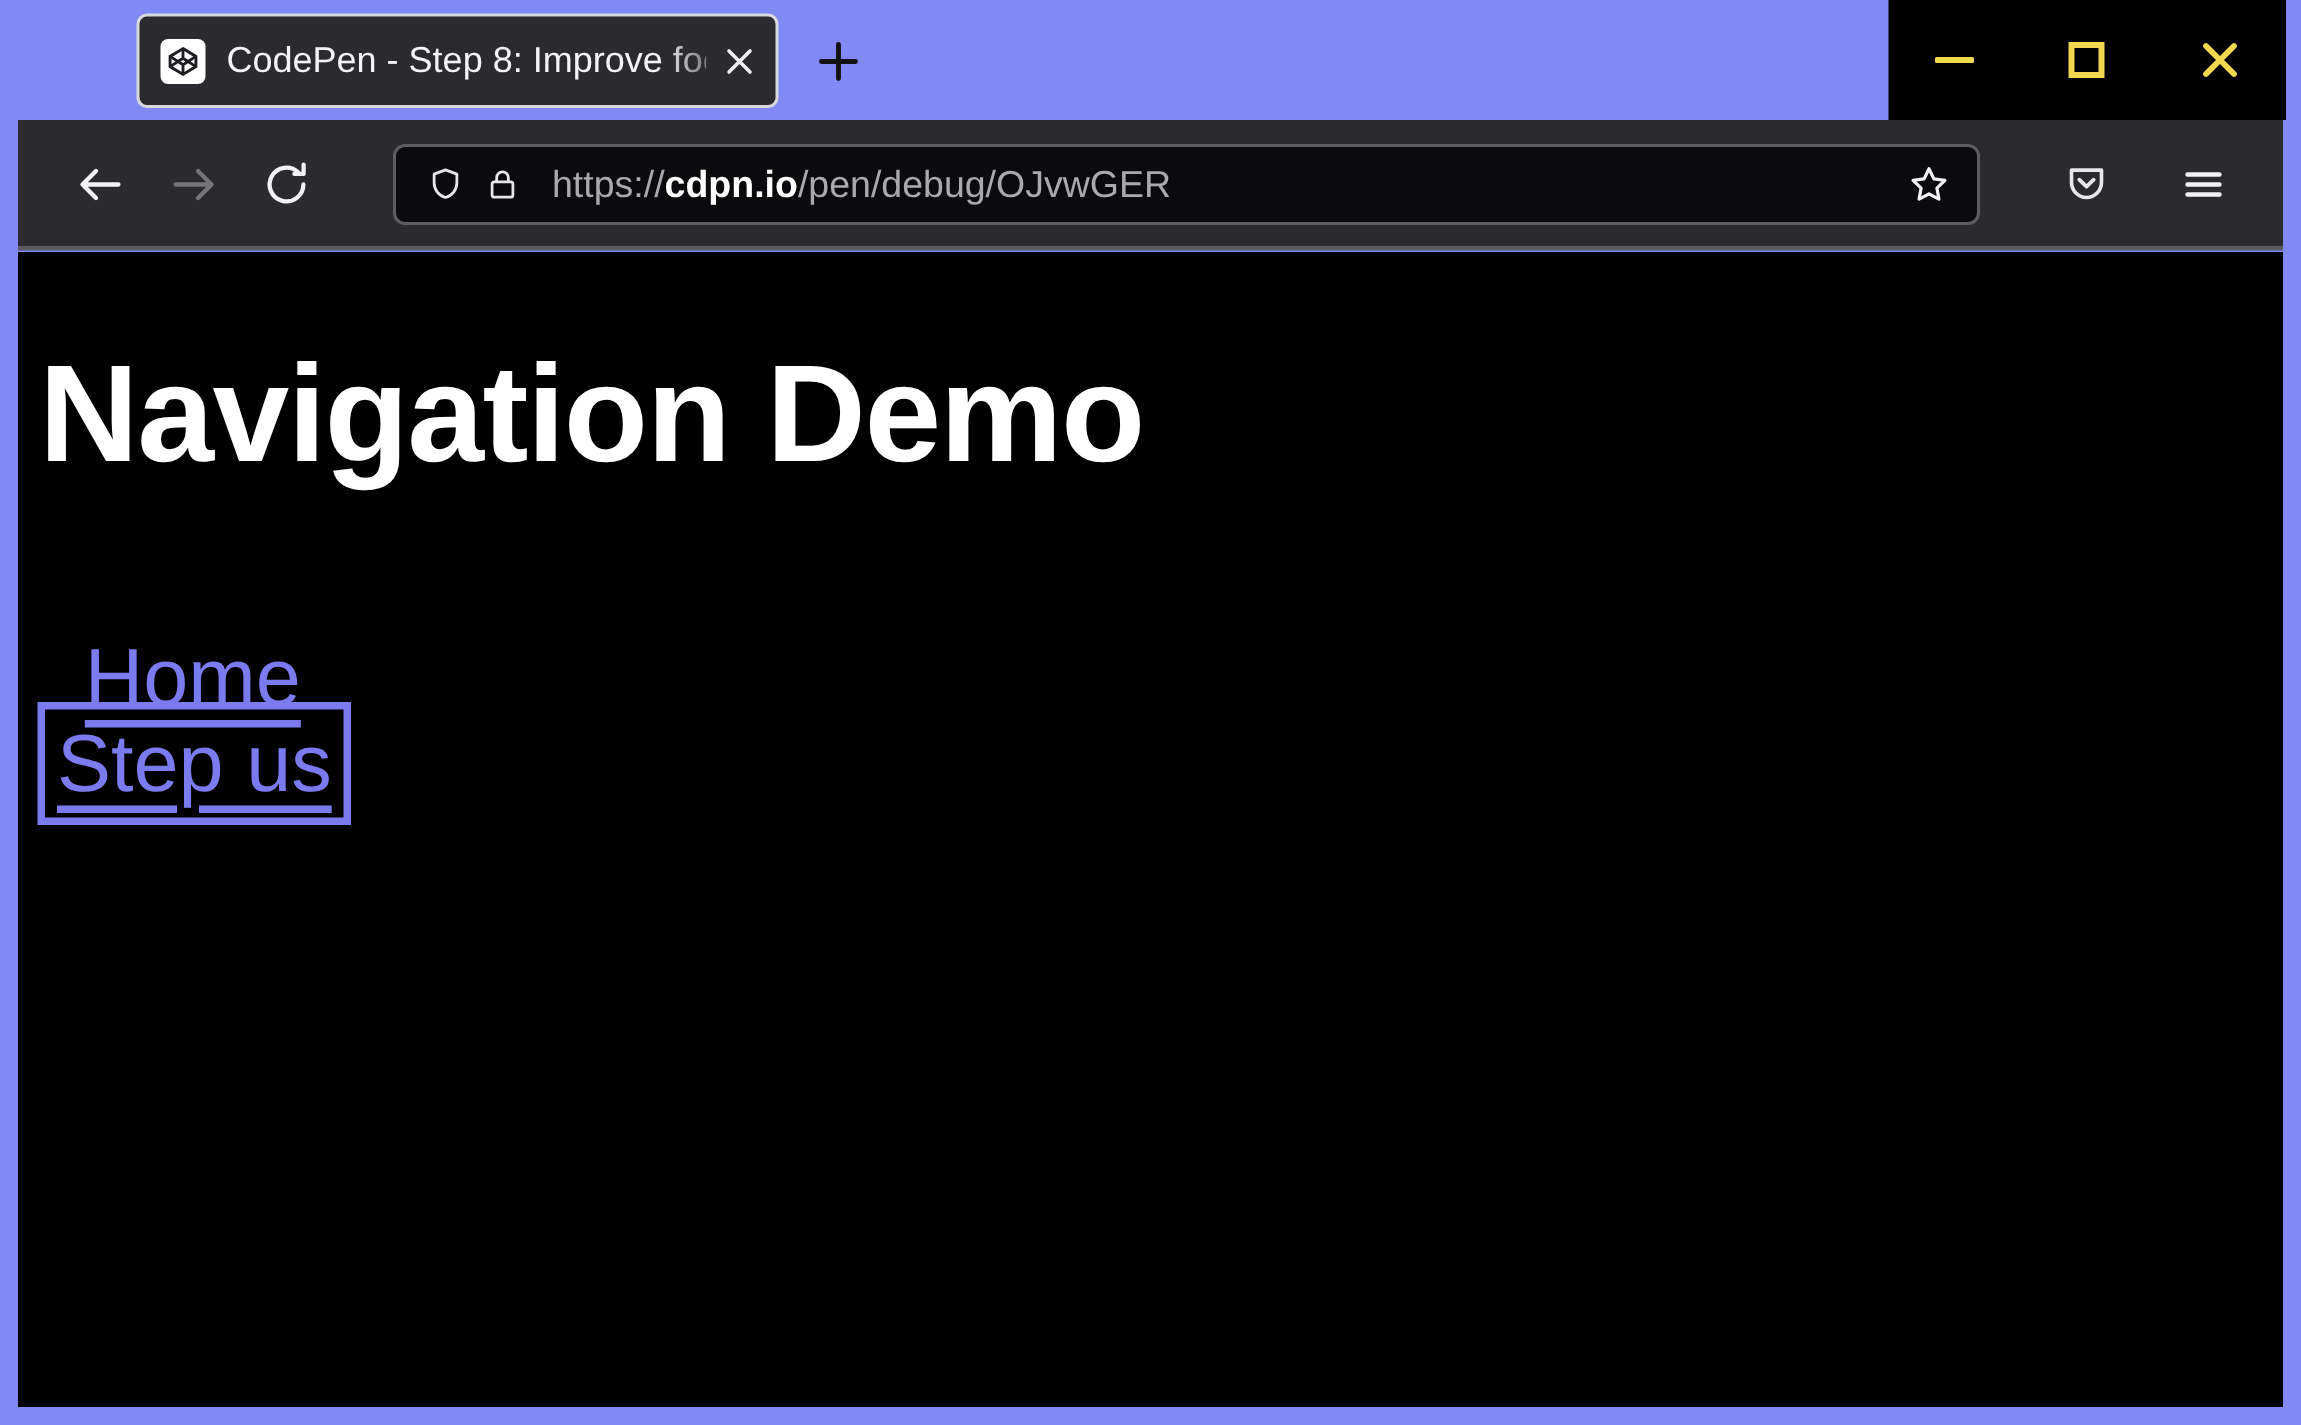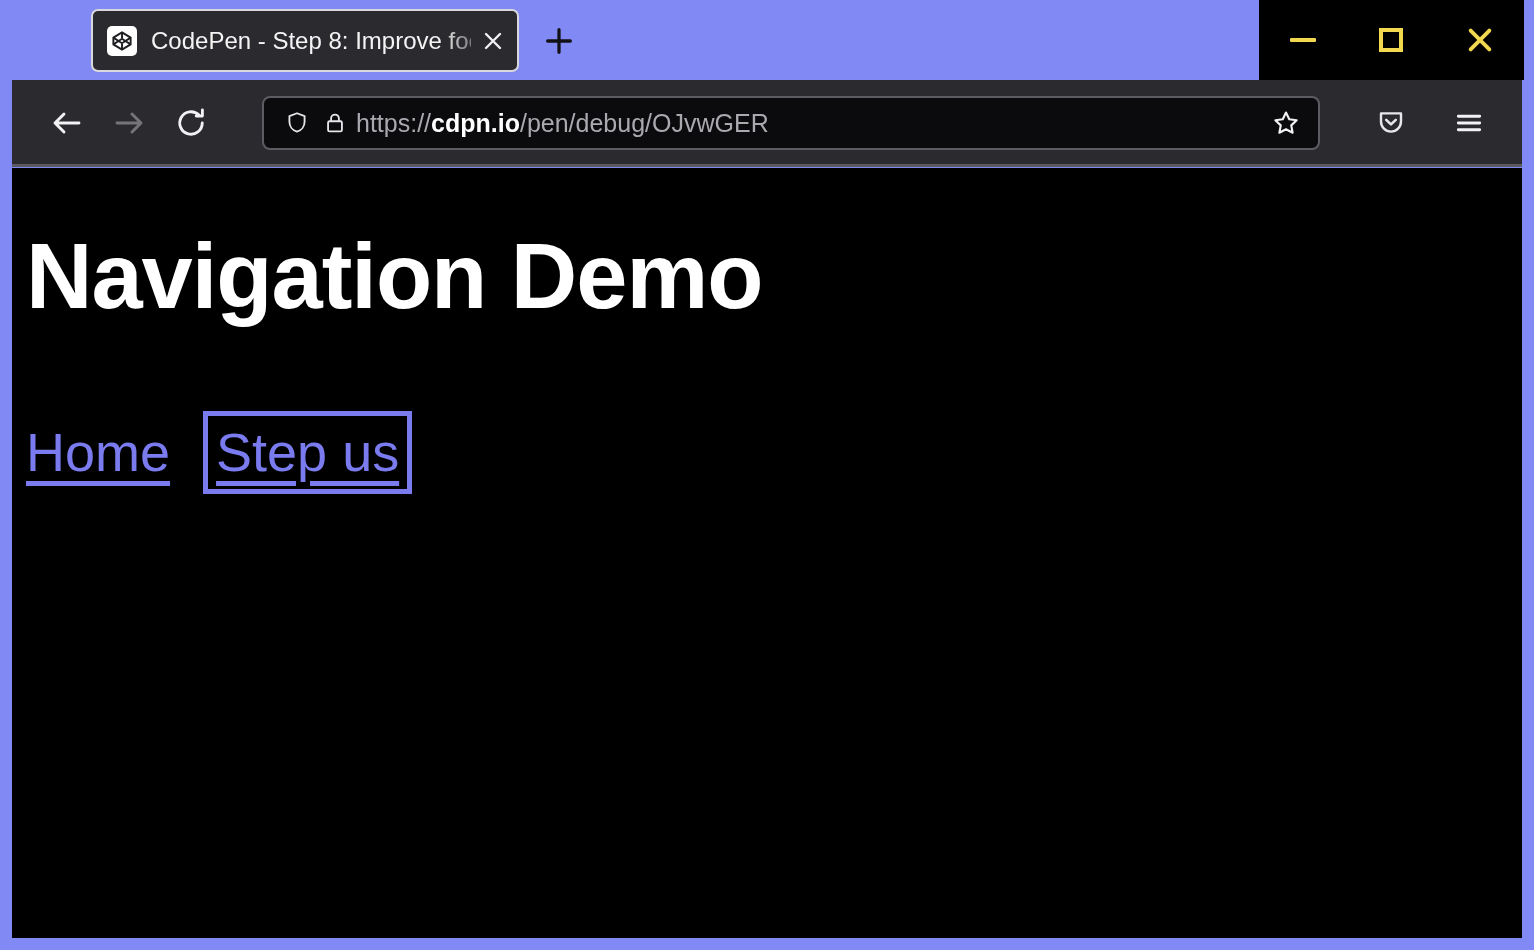--- a/index.html
+++ b/index.html
@@ -167,21 +167,21 @@
     align-items: center;
     justify-content: center;
     margin-right: 4px;
   }
   .url-text {
     flex: 1 1 auto;
     color: #a9a9af;
     font-size: 25px;
     white-space: nowrap;
     overflow: hidden;
-    margin-left: 0;
+    margin-left: 12px;
     min-width: 0;
   }
   .url-text .host {
     color: #ffffff;
     font-weight: bold;
   }
   .star-btn {
     flex: 0 0 auto;
     width: 44px;
     height: 44px;
@@ -219,20 +219,21 @@
     font-weight: bold;
     letter-spacing: -1px;
     line-height: 1;
   }
   .navlinks {
     position: absolute;
     left: 14px;
     top: 256px;
     display: flex;
     align-items: center;
+    flex-direction: column;
   }
   .navlink {
     color: #7b7bf0;
     font-size: 54px;
     line-height: 1.05;
     text-decoration: underline;
     text-decoration-thickness: 5px;
     text-underline-offset: 10px;
     padding: 0;
     margin-right: 34px;

